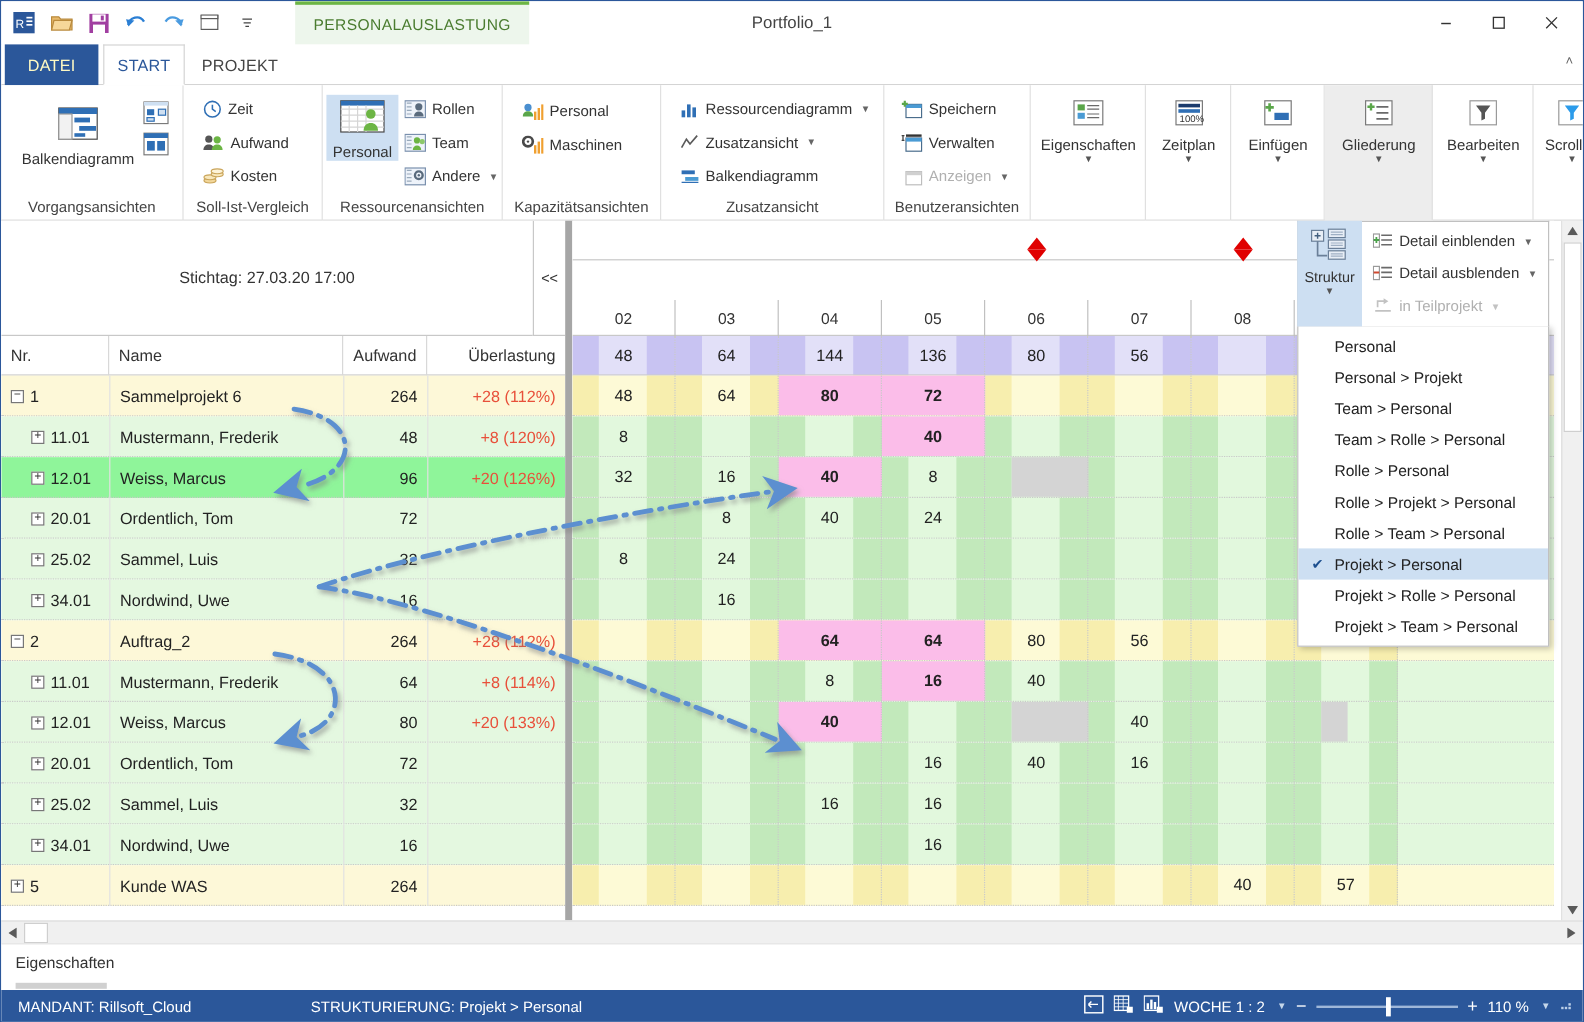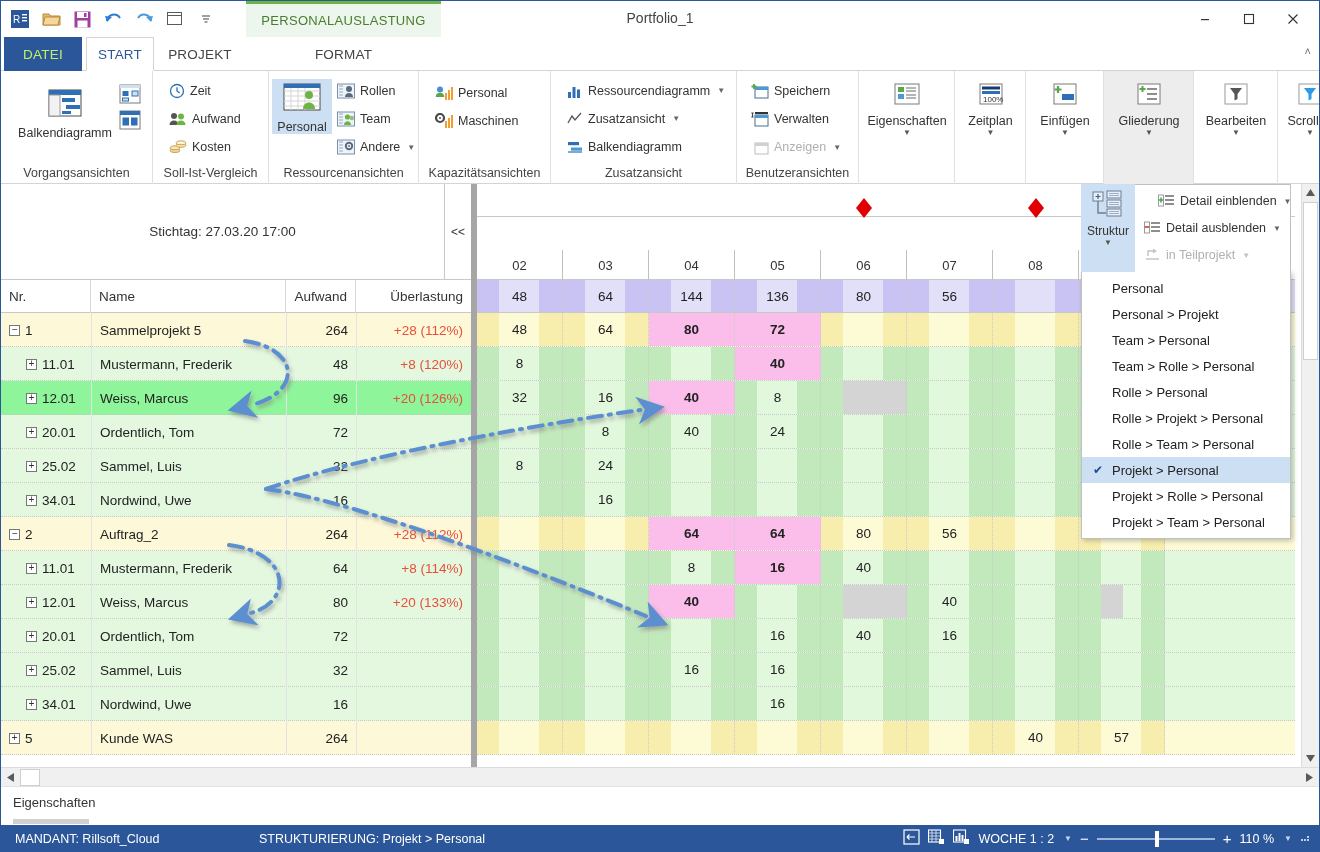--- a/index.html
+++ b/index.html
@@ -48,21 +48,21 @@
 
   
   .tabstrip {
     position:absolute; left:0; top:36px; width:1318px; height:34px;
     background:#fff; border-bottom:1px solid #d4d4d4;
   }
   .tab {
     position:absolute; top:0; height:34px; display:flex; align-items:center; justify-content:center;
     font-size:13.5px; color:#444; cursor:pointer; letter-spacing:.2px;
   }
-  .tab.file { left:3px; width:78px; background:#2b579a; color:#bef264; height:34px;}
+  .tab.file { left:3px; width:78px; background:#2b579a; color:#fef9c3; height:34px;}
   .tab.active { background:#fff; color:#2b579a; border:1px solid #d4d4d4; border-bottom:1px solid #fff; z-index:3;}
   .collapse-ribbon {
     position:absolute; right:8px; top:44px; font-size:11px; color:#666; cursor:pointer;
   }
 
   
   .ribbon {
     position:absolute; left:0; top:70px; width:1318px; height:113px;
     background:#fff; border-bottom:1px solid #d4d4d4;
   }
@@ -265,21 +265,20 @@
 
   <div class="ctxband">
     <span>PERSONALAUSLASTUNG</span>
   </div>
   <div class="ctxband2"></div>
 
   <div class="tabstrip">
     <div class="tab file" style="left:3px;width:78px;">DATEI</div>
     <div class="tab active" style="left:85px;width:68px;">START</div>
     <div class="tab" style="left:155px;width:88px;">PROJEKT</div>
-    <div class="tab" style="left:245px;width:195px;">FORMAT</div>
   </div>
   <div class="collapse-ribbon">˄</div>
 
   <div class="ribbon">
 
     <div class="rgroup" style="left:0; width:152px;">
       <div class="bigbtn" style="left:14px; top:10px; width:100px;">
         <svg class="ic" width="40" height="40" viewBox="0 0 40 40">
           <rect x="4" y="6" width="32" height="26" fill="#fff" stroke="#4a4a4a"></rect>
           <rect x="4" y="6" width="32" height="5" fill="#2f6fb5"></rect>
@@ -550,21 +549,21 @@
         <div class="ch" style="left:285px; width:70px; justify-content:flex-end;">Aufwand</div>
         <div class="ch" style="left:355px; width:115px; justify-content:flex-end; border-right:none;">Überlastung</div>
       </div>
 
       <div class="rows" id="table-rows">
           <div class="row summary">
             <div class="c nr">
               <span class="exp">−</span>
               <span>1</span>
             </div>
-            <div class="c nm">Sammelprojekt 5</div>
+            <div class="c nm">Sammelprojekt 6</div>
             <div class="c auf">264</div>
             <div class="c ueb">+28 (112%)</div>
           </div>
           <div class="row res">
             <div class="c nr">
               <span class="ind"></span>
               <span class="exp">+</span>
               <span>11.01</span>
             </div>
             <div class="c nm">Mustermann, Frederik</div>
@@ -1147,21 +1146,21 @@
               <rect x="4" y="7" width="2" height="2"></rect>
               <rect x="7" y="4" width="2" height="2"></rect>
               <rect x="1" y="7" width="2" height="2"></rect>
             </g>
           </svg>
       </span>
     </div>
   </div>
 
   <div class="struktur-pop">
-    <div class="smbtn" style="left:76px; top:8px;">
+    <div class="smbtn" style="left:62px; top:8px;">
       <svg width="17" height="16" viewBox="0 0 17 16">
           <path d="M7 3h9M7 7h9M7 11h9" stroke="#6a6a6a" stroke-width="1.3"></path>
           <rect x="0.5" y="2" width="5" height="11" fill="#fff" stroke="#9a9a9a"></rect>
           <path d="M3 4.5v5M0.7 7h4.6" stroke="#4ba34b" stroke-width="1.5"></path>
         </svg>
       <span>Detail einblenden</span>
       <span class="caret">▼</span>
     </div>
     <div class="smbtn" style="left:62px; top:35px;">
       <svg width="17" height="16" viewBox="0 0 17 16">

